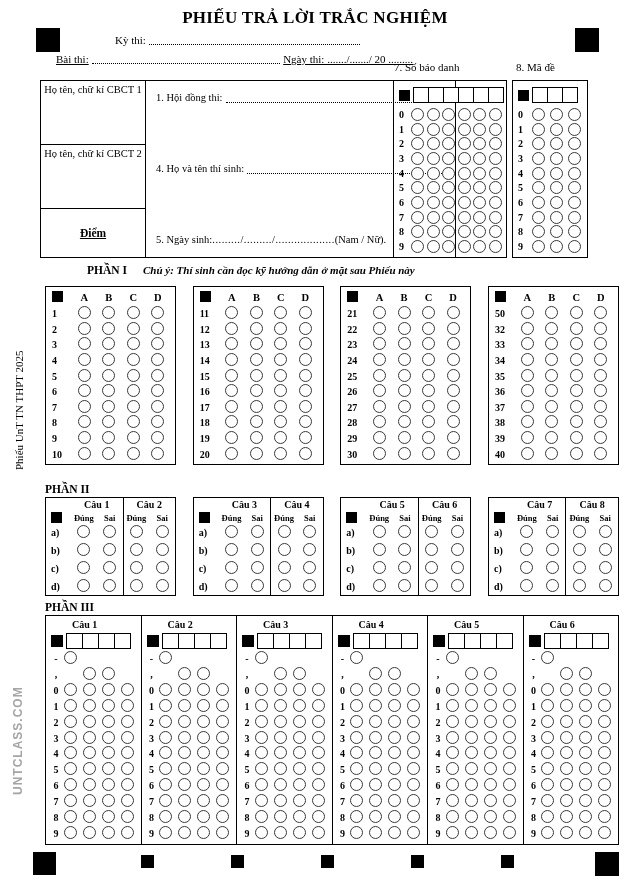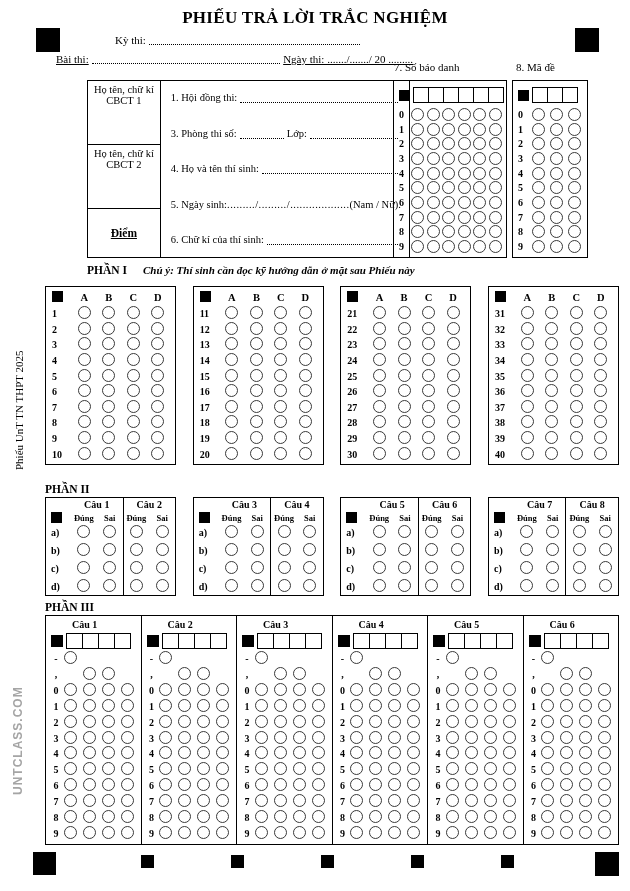--- a/index.html
+++ b/index.html
@@ -18,21 +18,21 @@
   #bai-thi-line{left:56px;top:53px;width:357px;text-decoration:underline;}
   .leader{flex:1;border-bottom:1px dotted #000;height:10px;margin:0 3px;}
   .leader.short{flex:.5;}
   #sbd-title{left:394px;top:61px;font-size:11px;}
   #made-title{left:516px;top:61px;font-size:11px;}
   
   #side-text{left:13px;top:295px;height:175px;writing-mode:vertical-rl;transform:rotate(180deg);font-size:11px;white-space:nowrap;}
   #watermark{left:11px;top:645px;height:150px;writing-mode:vertical-rl;transform:rotate(180deg);
     font-family:"Liberation Sans","DejaVu Sans",sans-serif;font-weight:bold;color:#a5a5a5;font-size:12px;letter-spacing:1px;white-space:nowrap;}
   
-  #info-box{left:40px;top:80px;width:323px;height:178px;border:1px solid #000;box-sizing:border-box;display:flex;margin-left:47px;}
+  #info-box{left:40px;top:80px;width:416px;height:178px;border:1px solid #000;box-sizing:border-box;display:flex;}
   #info-left{width:104px;border-right:1px solid #000;display:flex;flex-direction:column;}
   .lcell{box-sizing:border-box;text-align:center;font-size:10.5px;padding-top:3px;}
   .lcell.b{border-bottom:1px solid #000;height:64px;}
   .lcell.score{flex:1;display:flex;align-items:center;justify-content:center;font-weight:bold;text-decoration:underline;font-size:11.5px;padding-top:0;}
   #info-fields{flex:1;display:flex;flex-direction:column;justify-content:space-between;padding:11px 8px 12px 10px;font-size:10.5px;}
   .ifield{display:flex;align-items:center;white-space:nowrap;}
   .fdots{letter-spacing:.5px;}
   
   .dgrid{border:1px solid #000;box-sizing:border-box;padding:4px 4px 3px 5px;display:flex;flex-direction:column;}
   #sbd-box{left:393px;top:80px;width:114px;height:178px;}
@@ -119,37 +119,27 @@
     <div class="lcell b">Họ tên, chữ kí CBCT 1</div>
     <div class="lcell b">Họ tên, chữ kí CBCT 2</div>
     <div class="lcell score">Điểm</div>
   </div>
   <div id="info-fields">
       <div class="ifield">
         <span class="flab">1. Hội đồng thi:</span>
         <span class="leader"></span>
       </div>
       <div class="ifield">
-        <span class="flab">3. Phòng thi số:</span>
-        <span class="leader short"></span>
-        <span class="flab">Lớp:</span>
-        <span class="leader"></span>
-      </div>
-      <div class="ifield">
         <span class="flab">4. Họ và tên thí sinh:</span>
         <span class="leader"></span>
       </div>
       <div class="ifield">
         <span class="flab">5. Ngày sinh:</span>
         <span class="fdots">........./........./...................</span>
         <span class="flab"> (Nam / Nữ).</span>
-      </div>
-      <div class="ifield">
-        <span class="flab">6. Chữ kí của thí sinh:</span>
-        <span class="leader"></span>
       </div>
     </div>
 </div>
 
 <div id="sbd-box" class="abs dgrid">
     <div class="ghead">
       <span class="gsq"></span>
       <span class="boxrow">
         <span class="wbox"></span>
         <span class="wbox"></span>
@@ -604,21 +594,21 @@
     </div>
     <div class="p1block">
       <div class="p1row">
         <span class="qn"><span class="gsq sm"></span></span>
         <span class="ccol chl">A</span>
         <span class="ccol chl">B</span>
         <span class="ccol chl">C</span>
         <span class="ccol chl">D</span>
       </div>
       <div class="p1row">
-        <span class="qn">31</span>
+        <span class="qn">50</span>
         <span class="ccol"><span class="bub"></span></span>
         <span class="ccol"><span class="bub"></span></span>
         <span class="ccol"><span class="bub"></span></span>
         <span class="ccol"><span class="bub"></span></span>
       </div>
       <div class="p1row">
         <span class="qn">32</span>
         <span class="ccol"><span class="bub"></span></span>
         <span class="ccol"><span class="bub"></span></span>
         <span class="ccol"><span class="bub"></span></span>

